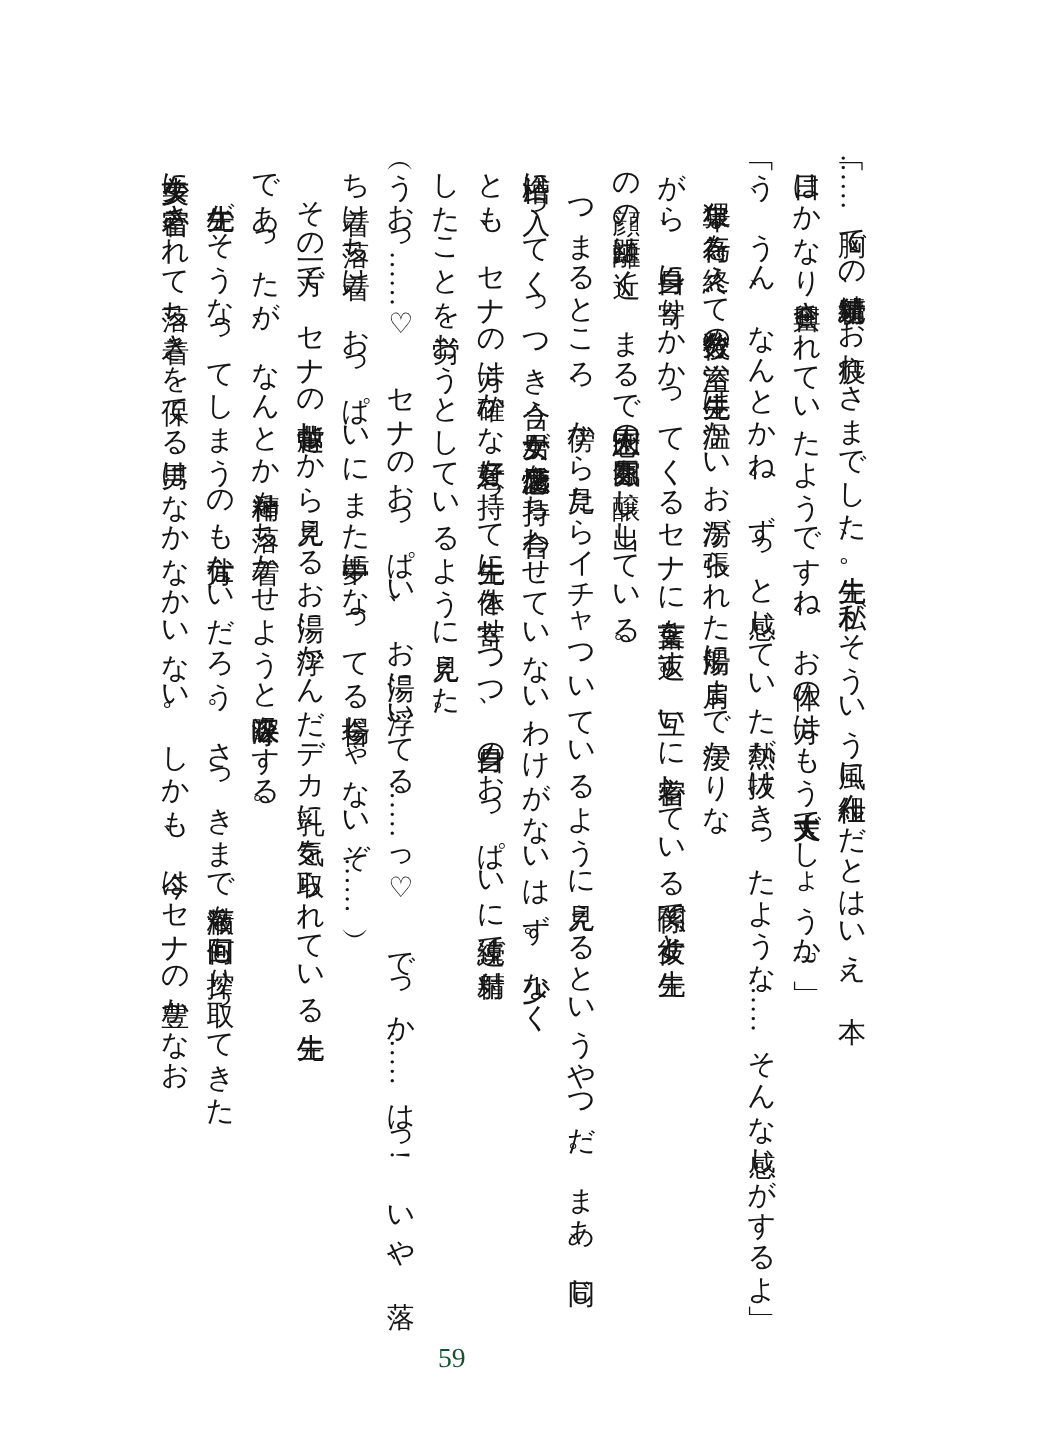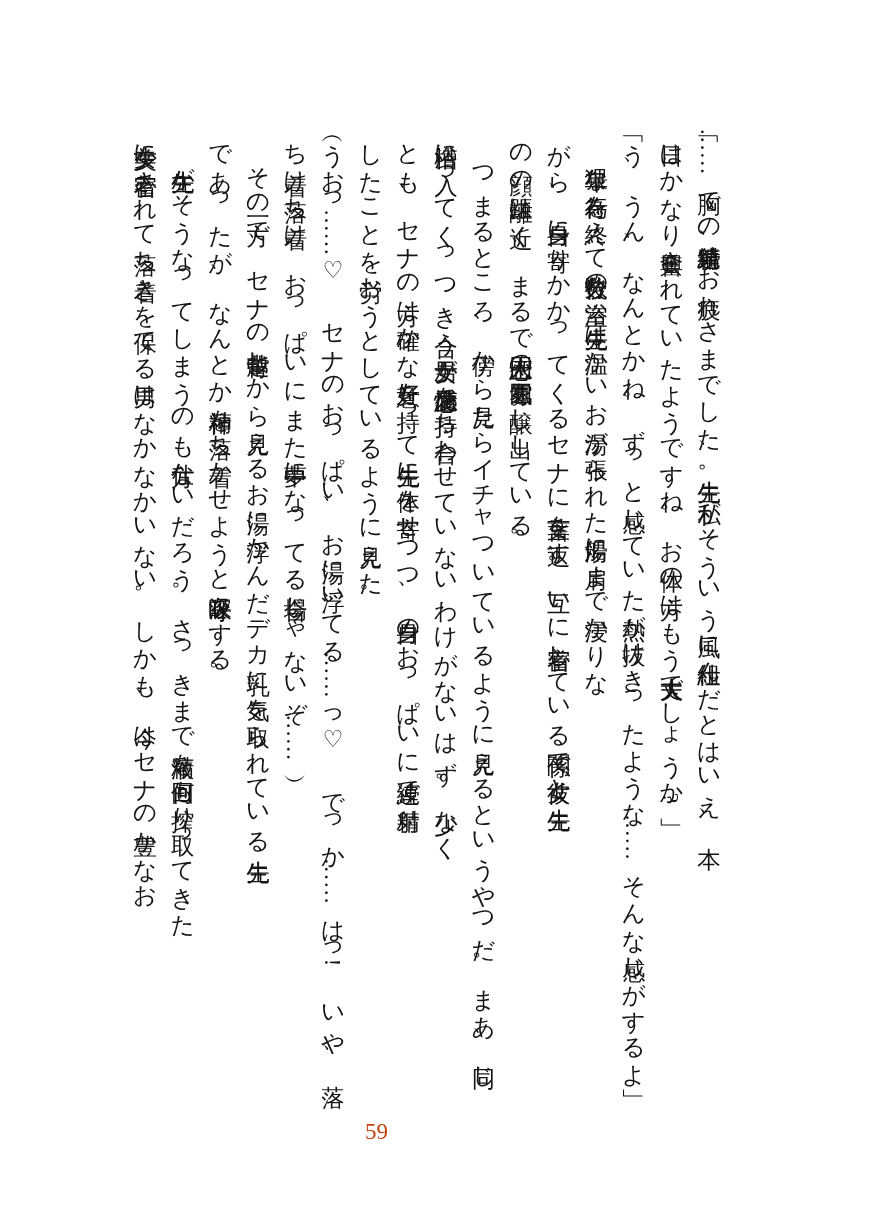--- a/index.html
+++ b/index.html
@@ -33,21 +33,21 @@
   .upright {
     text-orientation: upright;
   }
   .page-number {
     position: absolute;
     top: 1119px;
     left: 0;
     width: 753px;
     text-align: center;
     font-size: 23px;
-    color: #c2410c;
+    color: #14532d;
   }
 </style>
 </head>
 <body style="color: rgb(21, 21, 21); background: rgb(255, 255, 255);">
 
 <main class="text-block">
     <div class="tcol">「……胸での連続射精、お疲れさまでした、先生。私がそういう風に仕組んだとはいえ、本</div>
     <div class="tcol">日はかなり興奮されていたようですね。お体の方はもう大丈夫でしょうか?」</div>
     <div class="tcol">「う、うん、なんとかね。ずっと感じていた熱が抜けきったような……そんな感じがするよ」</div>
     <div class="tcol">　卑猥な行為を終えて数分後の浴室。先生は温かいお湯が張られた湯船に肩まで浸かりな</div>

